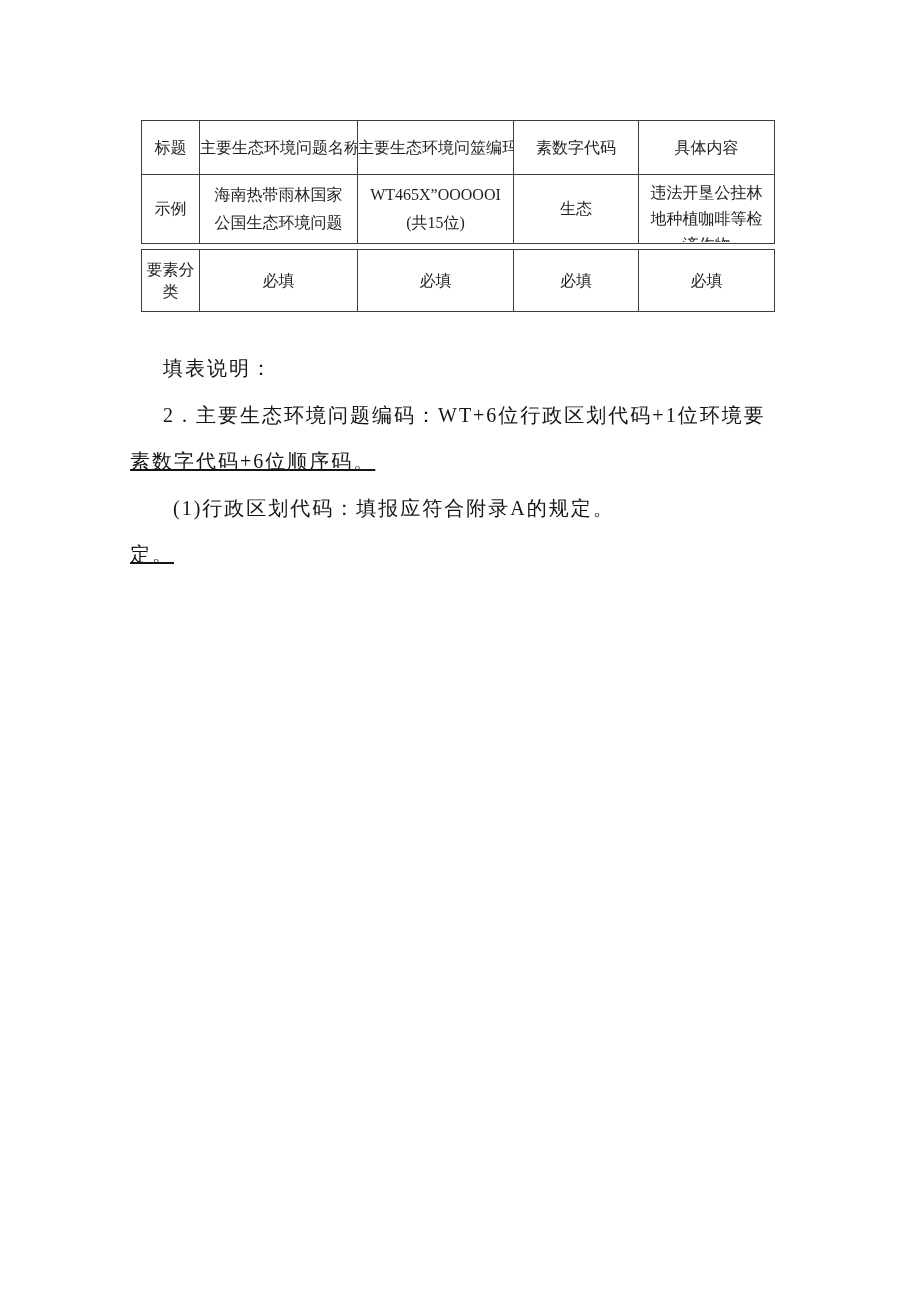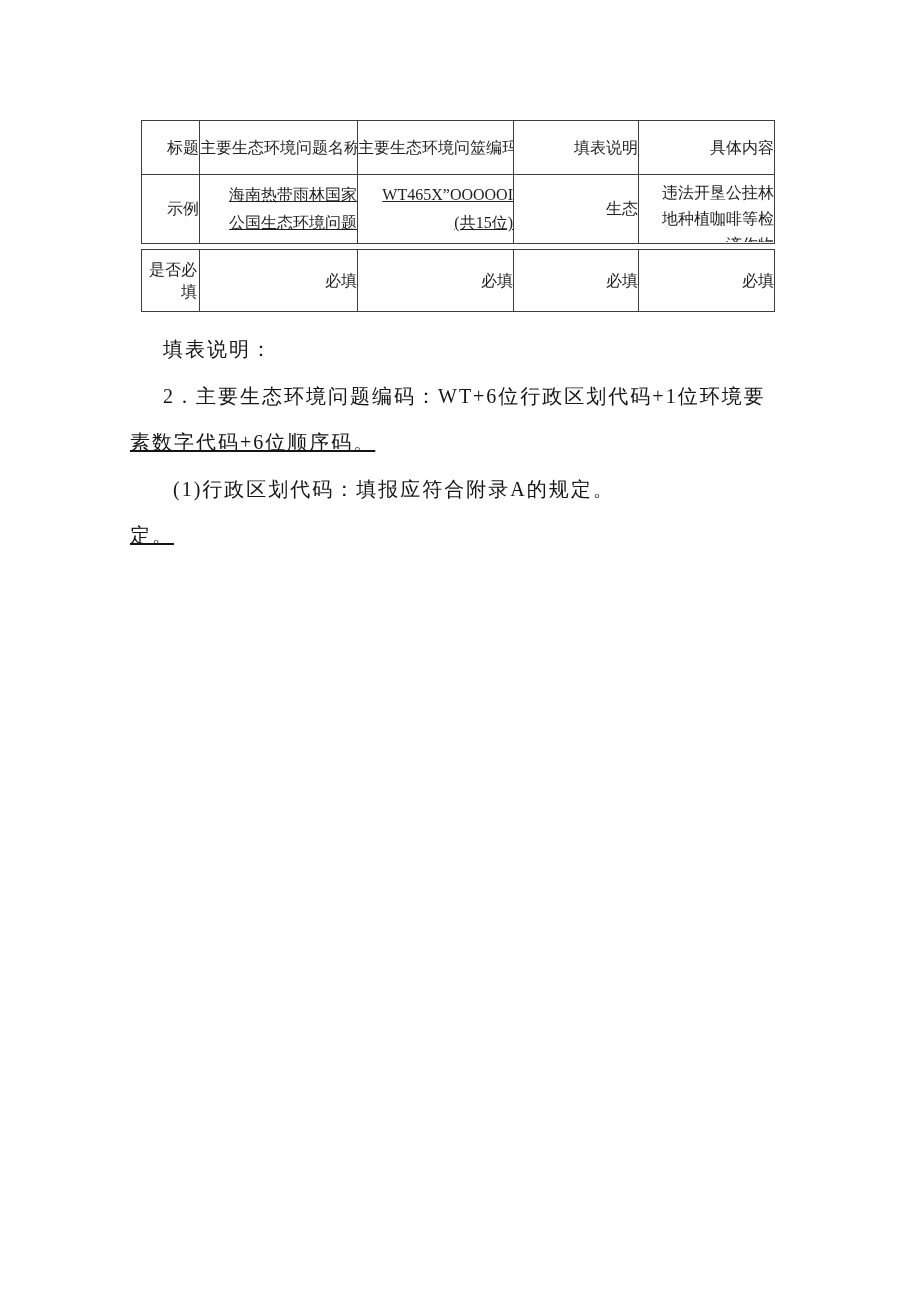--- a/index.html
+++ b/index.html
@@ -23,21 +23,21 @@
   }
   table.doc-table {
     border-collapse: collapse;
     table-layout: fixed;
     width: 633px;
     font-family: "Liberation Sans", sans-serif;
     color: #1f1f1f;
   }
   table.doc-table td {
     border: 1.5px solid #3e3e3e;
-    text-align: right;
+    text-align: center;
     vertical-align: middle;
     font-size: 16px;
     line-height: 22px;
     overflow: hidden;
   }
   .table-gap { height: 5px; background: #ffffff; }
 
   td.col-label   { width: 58px; }
   td.col-name    { width: 158px; }
   td.col-code    { width: 156px; }
@@ -49,39 +49,39 @@
   tr.required-row td { height: 62px; }
 
   td.header-top {
     vertical-align: top;
     padding-top: 1px;
     font-size: 15px;
     letter-spacing: 0;
     line-height: 19px;
     white-space: nowrap;
   }
-  .two-line span { display: block; line-height: 28px; text-decoration: underline; }
+  .two-line span { display: block; line-height: 28px; }
   td.code-cell {
     font-family: "Liberation Serif", serif;
     font-size: 17px;
   }
   td.content-cell { vertical-align: top; padding: 0; }
   .clip-box {
     height: 66px;
     overflow: hidden;
     padding-top: 4px;
   }
   .clip-box span { display: block; line-height: 26px; font-size: 16px; }
   td.req-label { line-height: 23px; padding: 0 2px; }
 
   
   .notes {
     position: absolute;
     left: 130px;
-    top: 326px;
+    top: 345px;
     width: 700px;
     font-size: 20px;
     line-height: 46.5px;
     letter-spacing: 2px;
     color: #151515;
   }
   .notes .line { white-space: nowrap; }
   .n-indent { padding-left: 33px; }
   .n-sub    { padding-left: 43px; }
   .n-flush  { padding-left: 0; text-decoration: underline; }
@@ -92,21 +92,21 @@
 <div class="page">
 
   <div class="doc-table-wrap">
 
     <table class="doc-table">
       <tbody>
           <tr class="header-row">
         <td class="col-label">标题</td>
         <td class="col-name header-top">主要生态环境问题名称</td>
         <td class="col-code header-top">主要生态环境问筮编玛</td>
-        <td class="col-cat">填表说明</td>
+        <td class="col-cat">素数字代码</td>
         <td class="col-content">具体内容</td>
       </tr>
       <tr class="example-row">
         <td class="col-label">示例</td>
         <td class="col-name two-line">
           <span>海南热带雨林国家</span>
           <span>公国生态环境问题</span>
         </td>
         <td class="col-code code-cell two-line">
           <span>WT465X”OOOOOI</span>
@@ -122,21 +122,21 @@
         </td>
       </tr>
     </tbody>
       </table>
 
     <div class="table-gap"></div>
 
     <table class="doc-table">
       <tbody>
           <tr class="required-row">
-        <td class="col-label req-label">是否必填</td>
+        <td class="col-label req-label">要素分类</td>
         <td class="col-name">必填</td>
         <td class="col-code">必填</td>
         <td class="col-cat">必填</td>
         <td class="col-content">必填</td>
       </tr>
     </tbody>
       </table>
 
   </div>
 

